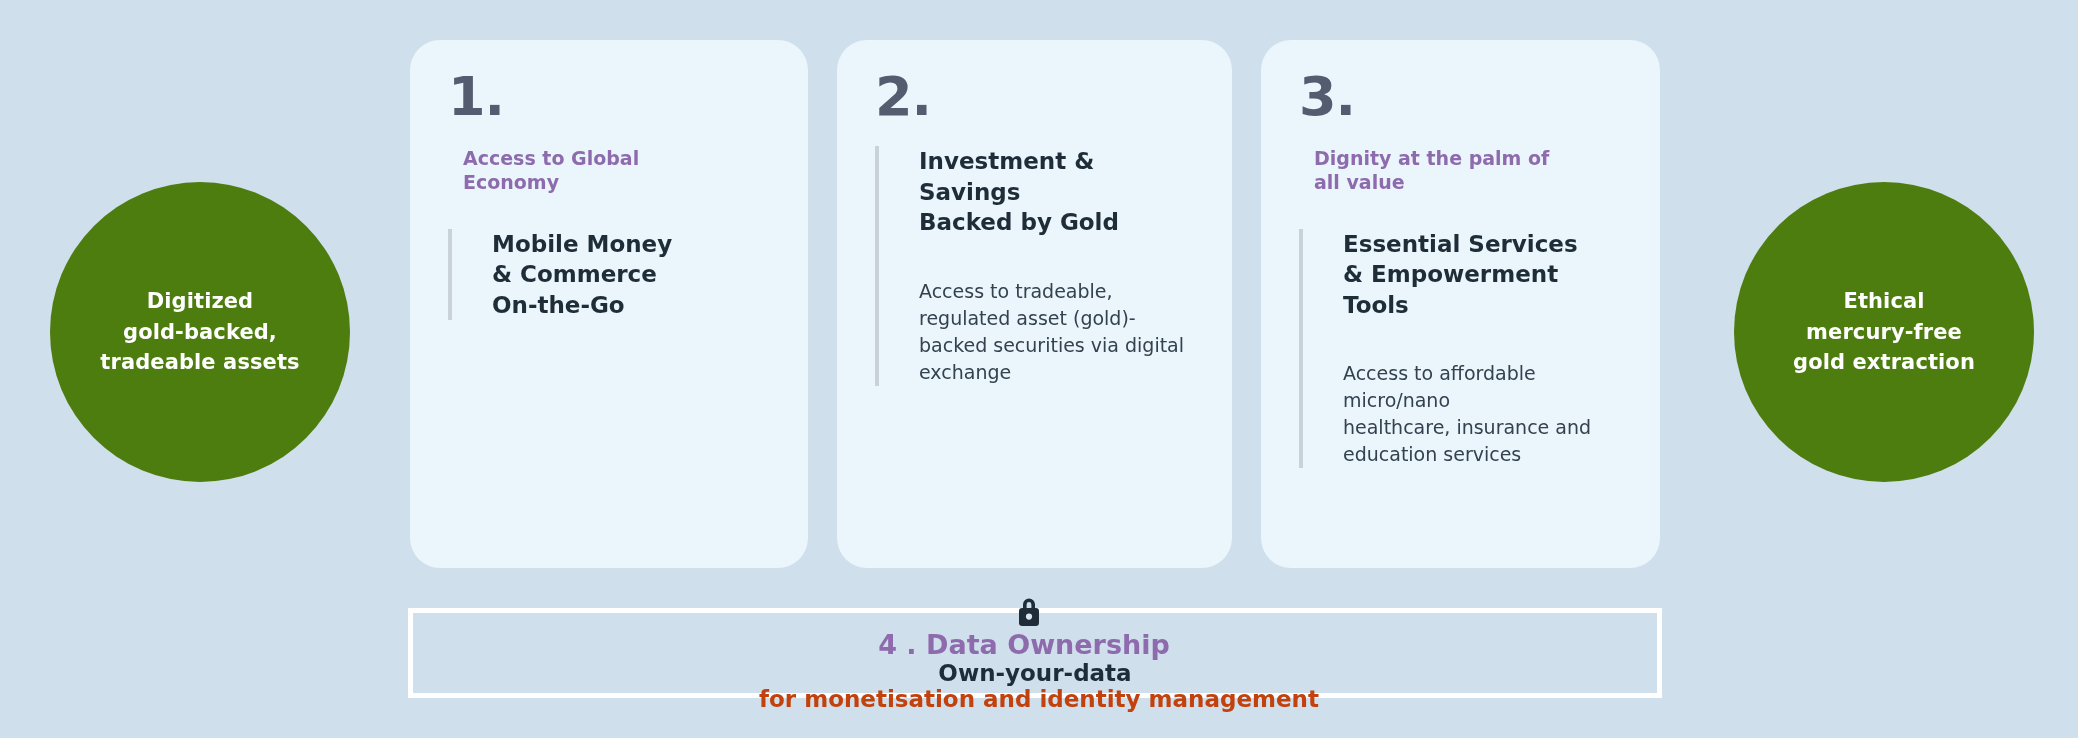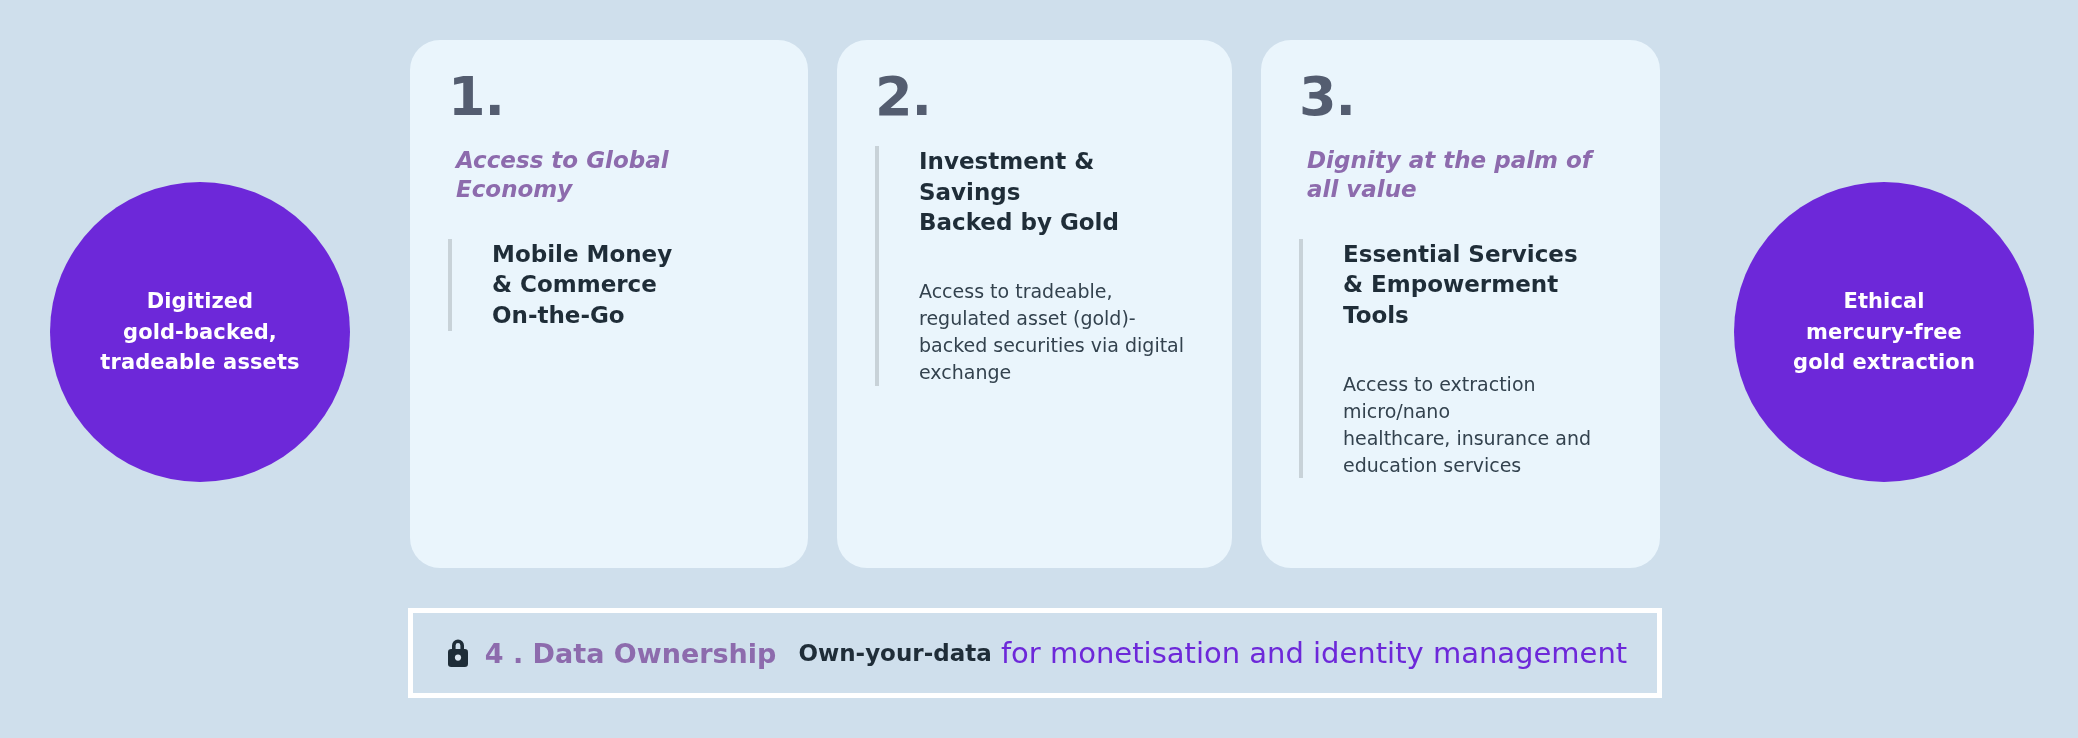--- a/index.html
+++ b/index.html
@@ -17,21 +17,21 @@
   #stage {
     position: relative;
     width: 2078px;
     height: 738px;
   }
 
   
   .circle {
     position: absolute;
     border-radius: 50%;
-    background: #6d28d9;
+    background: #4d7c0f;
     display: flex;
     align-items: center;
     justify-content: center;
     text-align: center;
   }
   .circle-text {
     color: #ffffff;
     font-weight: bold;
     font-size: 21px;
     line-height: 1.45;
@@ -59,26 +59,25 @@
     color: #545d70;
     font-size: 54px;
     font-weight: bold;
     line-height: 1;
     letter-spacing: -1px;
     margin: 0 0 22px 0;
   }
 
   .card-subtitle {
     color: #8d6bad;
-    font-size: 23px;
+    font-size: 19px;
     font-weight: bold;
     line-height: 1.28;
-    margin: 0 0 34px 8px;
-    white-space: pre-line;
-    font-style: italic;
+    margin: 0 0 34px 15px;
+    white-space: pre-line;
   }
 
   .card-body {
     border-left: 4px solid #c8d2d8;
     padding-left: 40px;
   }
 
   .body-heading {
     color: #1f2d38;
     font-size: 23px;
@@ -108,20 +107,21 @@
     border: 5px solid #ffffff;
     background: transparent;
     display: flex;
     align-items: center;
     justify-content: center;
   }
   #banner-inner {
     display: flex;
     align-items: center;
     gap: 0;
+    flex-direction: column;
   }
   .lock-icon {
     display: inline-block;
     width: 30px;
     height: 34px;
     margin-right: 12px;
     flex: 0 0 auto;
   }
   .banner-label {
     color: #8d6bad;
@@ -130,23 +130,23 @@
     margin-right: 22px;
     white-space: pre;
   }
   .banner-strong {
     color: #1f2d38;
     font-size: 23px;
     font-weight: bold;
     white-space: pre;
   }
   .banner-rest {
-    color: #6d28d9;
-    font-size: 29px;
-    font-weight: normal;
+    color: #c2410c;
+    font-size: 23px;
+    font-weight: bold;
     white-space: pre;
   }
 </style>
 </head>
 <body>
 
 <div id="stage">
 
   <div class="circle" id="circle-left">
     <div class="circle-text">Digitized
@@ -177,21 +177,21 @@
     </div>
   </div>
 
   <div class="card" id="card-3">
     <div class="card-number">3.</div>
     <div class="card-subtitle">Dignity at the palm of
 all value</div>
     <div class="card-body">
       <div class="body-heading">Essential Services
 &amp; Empowerment Tools</div>
-      <div class="body-desc">Access to extraction micro/nano
+      <div class="body-desc">Access to affordable micro/nano
 healthcare, insurance and
 education services</div>
     </div>
   </div>
 
   <div class="circle" id="circle-right">
     <div class="circle-text">Ethical
 mercury-free
 gold extraction</div>
   </div>

